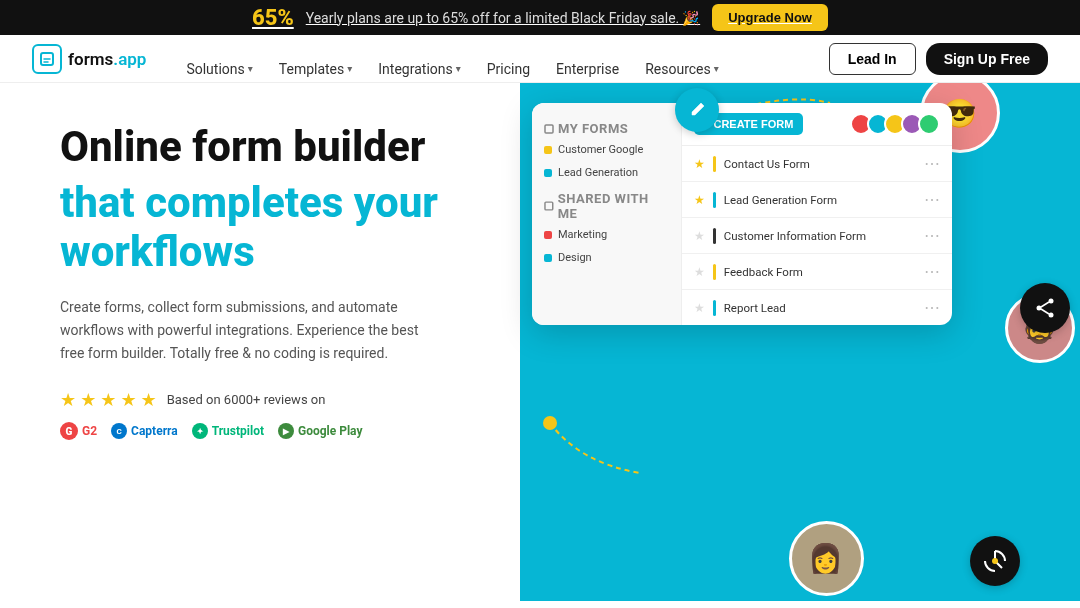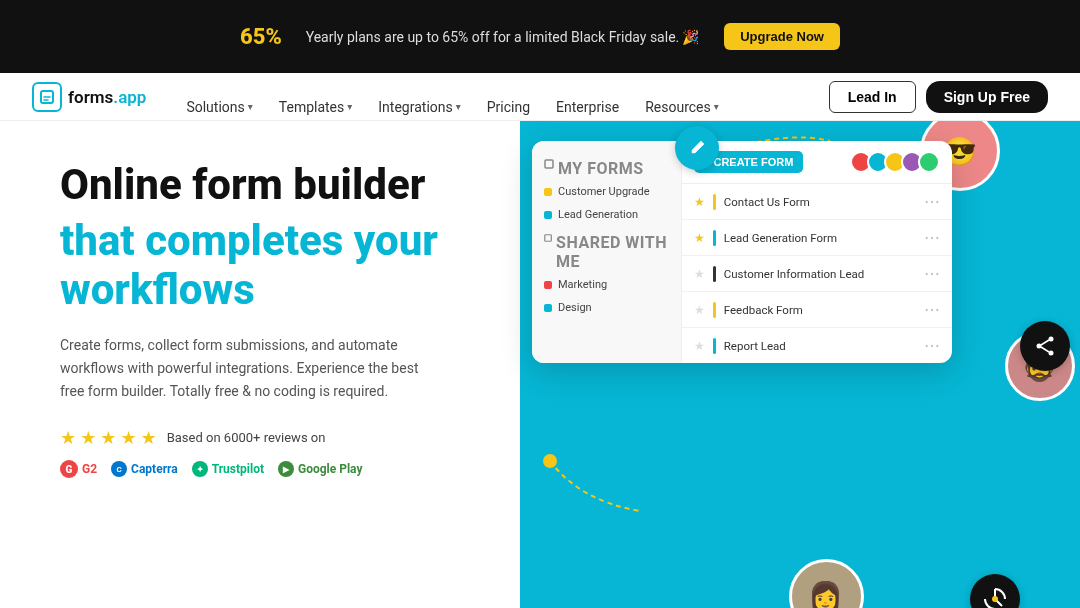--- a/index.html
+++ b/index.html
@@ -5,23 +5,24 @@
     * { margin: 0; padding: 0; box-sizing: border-box; }
     body { font-family: -apple-system, BlinkMacSystemFont, 'Segoe UI', Roboto, sans-serif; overflow: hidden; width: 1080px; height: 608px; }
 
     
     .banner {
       background: #111;
       color: #fff;
       display: flex;
       align-items: center;
       justify-content: center;
-      gap: 24px;
-      padding: 23px 20px;
+      gap: 12px;
+      padding: 4px 20px;
       font-size: 14px;
+      text-decoration: underline;
     }
     .banner-pct {
       color: #f5c518;
       font-size: 22px;
       font-weight: 800;
     }
     .banner-text { color: #ddd; }
     .banner-btn {
       background: #f5c518;
       color: #111;
@@ -179,25 +180,25 @@
     .ui-sidebar {
       width: 150px;
       background: #f8f8f8;
       padding: 12px 0;
       border-right: 1px solid #eee;
       font-size: 11px;
     }
     .ui-sidebar-section {
       padding: 6px 12px 2px;
       color: #888;
-      font-size: 16px;
+      font-size: 13px;
       font-weight: 700;
       text-transform: uppercase;
       letter-spacing: 0.5px;
-      display: flex; align-items: flex-start; gap: 4px;
+      display: flex; align-items: center; gap: 4px;
     }
     .ui-sidebar-item {
       padding: 5px 12px;
       display: flex; align-items: center; gap: 6px;
       font-size: 11px; color: #444;
     }
     .dot {
       width: 8px; height: 8px; border-radius: 2px; flex-shrink: 0;
     }
     .ui-main {
@@ -480,21 +481,21 @@
 
       <div class="ui-sidebar">
         <div class="ui-sidebar-section">
           <svg width="10" height="10" viewBox="0 0 10 10">
               <rect x="1" y="1" width="8" height="8" rx="1" stroke="#888" stroke-width="1.5" fill="none"></rect>
             </svg>
           <span>MY FORMS</span>
         </div>
         <div class="ui-sidebar-item">
           <div class="dot" style="background:#f5c518"></div>
-          <span>Customer Upgrade</span>
+          <span>Customer Google</span>
         </div>
         <div class="ui-sidebar-item">
           <div class="dot" style="background:#06b6d4"></div>
           <span>Lead Generation</span>
         </div>
         <div class="ui-sidebar-section" style="margin-top:1px;">
           <svg width="10" height="10" viewBox="0 0 10 10">
               <rect x="1" y="1" width="8" height="8" rx="1" stroke="#888" stroke-width="1.5" fill="none"></rect>
             </svg>
           <span>SHARED WITH ME</span>
@@ -529,21 +530,21 @@
         </div>
         <div class="form-list-item">
           <span class="form-star">★</span>
           <div class="form-color-bar" style="background:#06b6d4"></div>
           <span class="form-name">Lead Generation Form</span>
           <span class="form-dots">⋯</span>
         </div>
         <div class="form-list-item">
           <span class="form-star" style="color:#ddd">★</span>
           <div class="form-color-bar" style="background:#333"></div>
-          <span class="form-name">Customer Information Lead</span>
+          <span class="form-name">Customer Information Form</span>
           <span class="form-dots">⋯</span>
         </div>
         <div class="form-list-item">
           <span class="form-star" style="color:#ddd">★</span>
           <div class="form-color-bar" style="background:#f5c518"></div>
           <span class="form-name">Feedback Form</span>
           <span class="form-dots">⋯</span>
         </div>
         <div class="form-list-item">
           <span class="form-star" style="color:#ddd">★</span>

